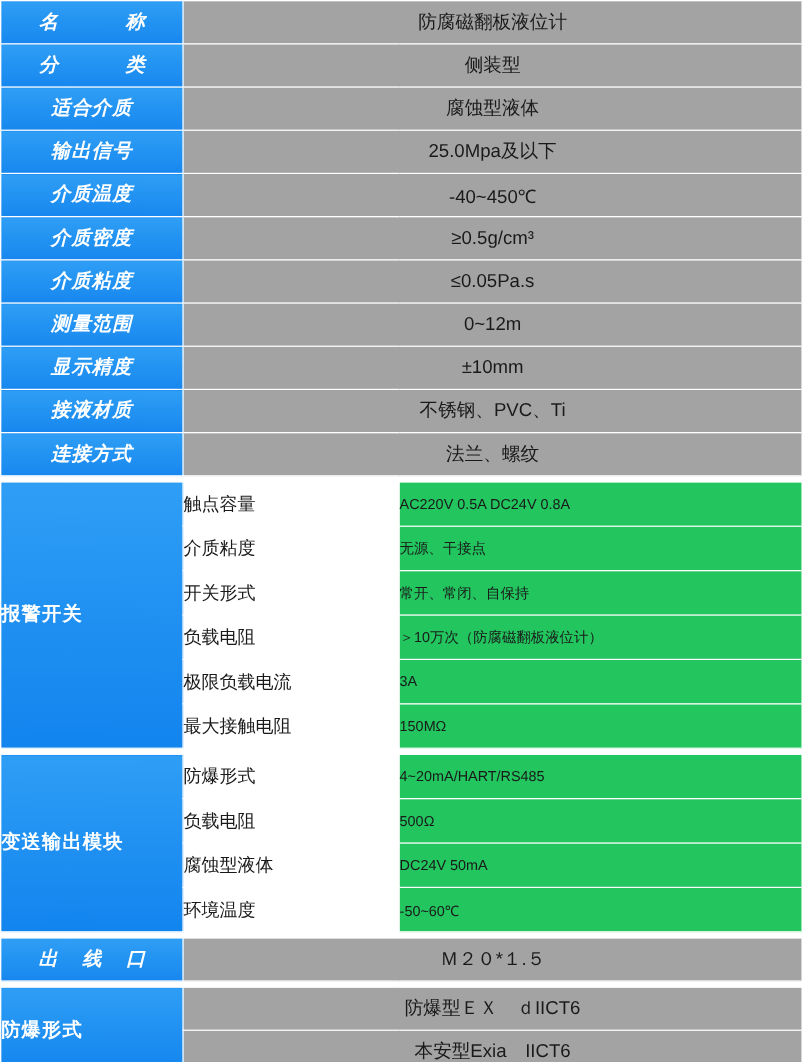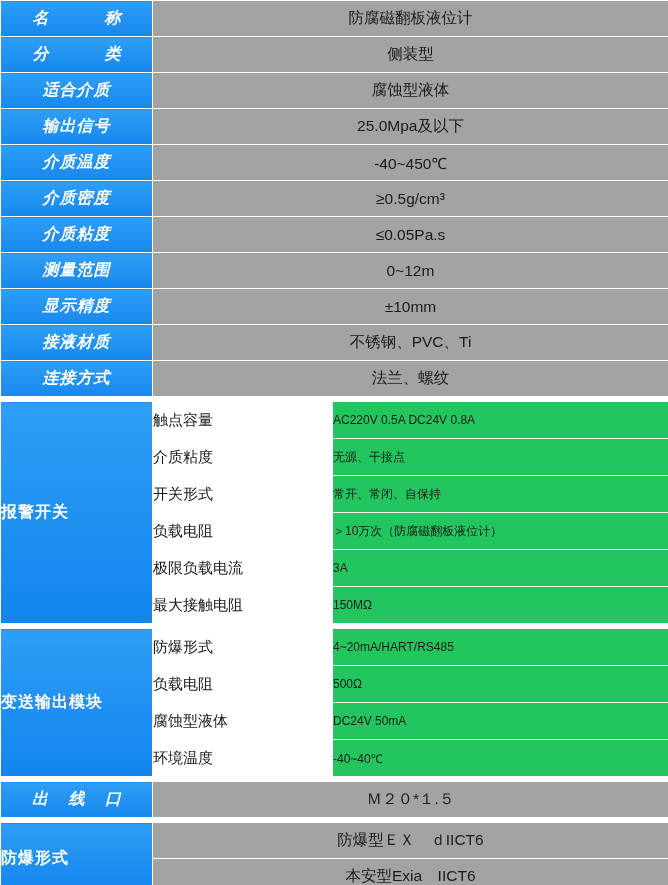--- a/index.html
+++ b/index.html
@@ -177,21 +177,21 @@
     <tr>
       <td class="sub-label-cell">负载电阻</td>
       <td class="sub-value-cell">500Ω</td>
     </tr>
     <tr>
       <td class="sub-label-cell">腐蚀型液体</td>
       <td class="sub-value-cell">DC24V 50mA</td>
     </tr>
     <tr>
       <td class="sub-label-cell">环境温度</td>
-      <td class="sub-value-cell">-40~40℃</td>
+      <td class="sub-value-cell">-50~60℃</td>
     </tr>
 
     <tr class="spacer-row">
         <td colspan="3"></td>
       </tr>
 
     <tr>
       <td class="label-cell wide-space">出 线 口</td>
       <td class="value-cell" colspan="2">Ｍ２０*１.５</td>
     </tr>

